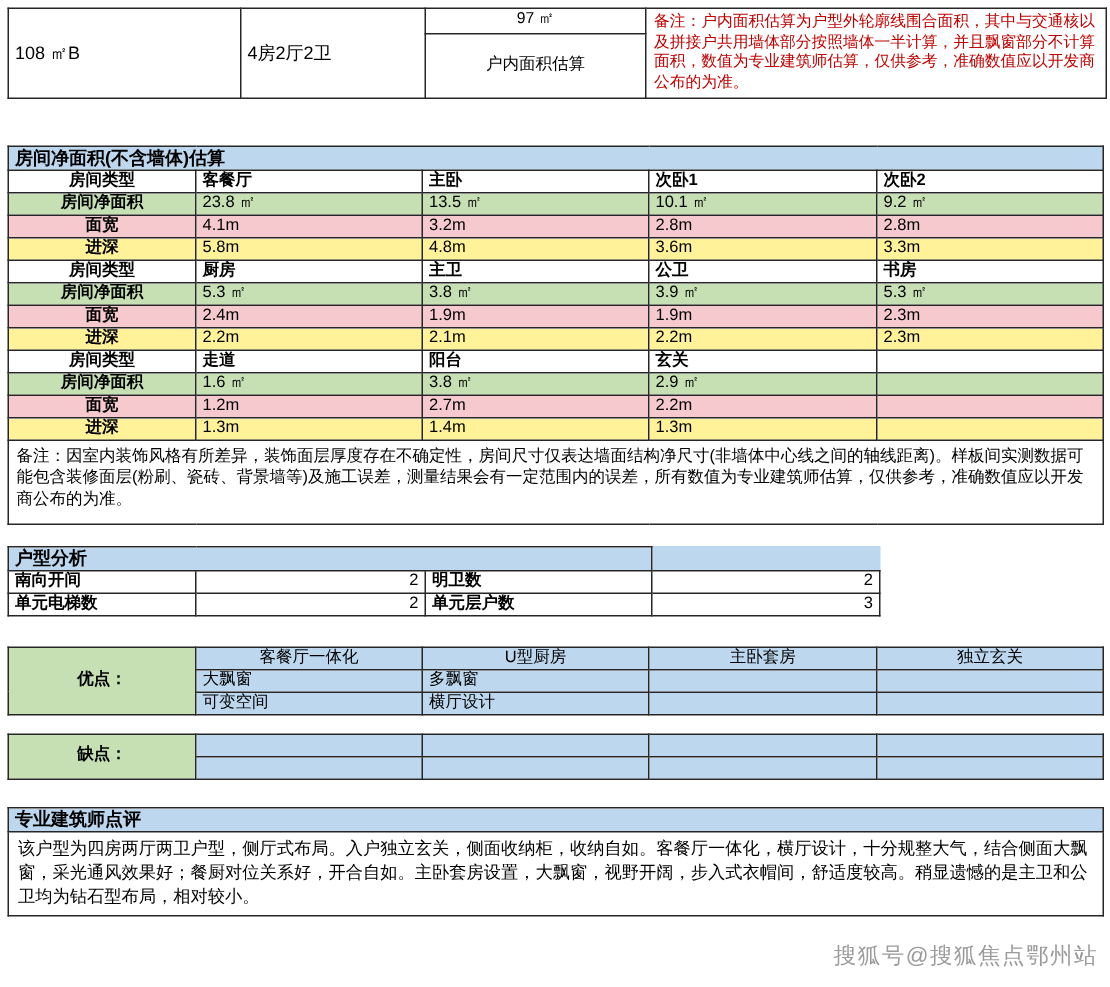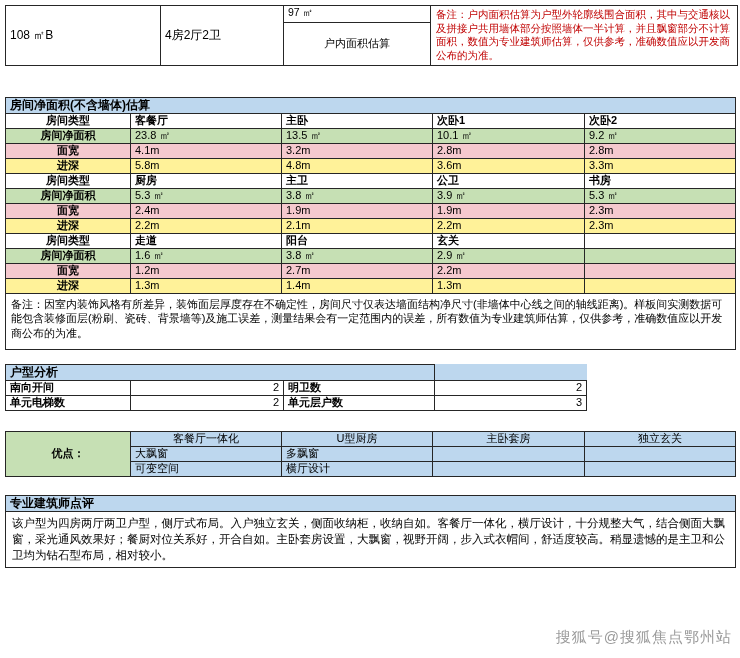--- a/index.html
+++ b/index.html
@@ -21,21 +21,21 @@
     padding: 0 4px;
     overflow: hidden;
     vertical-align: middle;
     white-space: nowrap;
   }
   .b { font-weight: normal; text-align: center; }
 
   
   .top-table { margin-top: 5px; }
   .top-table .big { font-weight: normal; text-align: left; font-size: 12px; }
-  .top-table .small-cell { font-size: 10.5px; vertical-align: top; }
+  .top-table .small-cell { font-size: 10.5px; vertical-align: top; text-align: center; }
   .top-note {
     color: #C00000;
     font-size: 10.5px;
     line-height: 1.3;
     white-space: normal;
     vertical-align: top;
     padding: 2px 5px;
   }
 
   
@@ -274,20 +274,44 @@
     </tr>
     <tr>
       <td class="blue">可变空间</td>
       <td class="blue">横厅设计</td>
       <td class="blue"></td>
       <td class="blue"></td>
     </tr>
   </tbody>
     </table>
 
+  <table class="cons-table">
+    <colgroup>
+        <col style="width:125px">
+        <col style="width:151px">
+        <col style="width:151px">
+        <col style="width:152px">
+        <col style="width:151px">
+      </colgroup>
+    <tbody>
+        <tr>
+      <td class="side" rowspan="2">缺点：</td>
+      <td class="blue"></td>
+      <td class="blue"></td>
+      <td class="blue"></td>
+      <td class="blue"></td>
+    </tr>
+    <tr>
+      <td class="blue"></td>
+      <td class="blue"></td>
+      <td class="blue"></td>
+      <td class="blue"></td>
+    </tr>
+  </tbody>
+    </table>
 
   <table class="review-table">
     <colgroup>
         <col style="width:730px">
       </colgroup>
     <tbody>
         <tr class="hdr">
           <td>专业建筑师点评</td>
         </tr>
     <tr>

